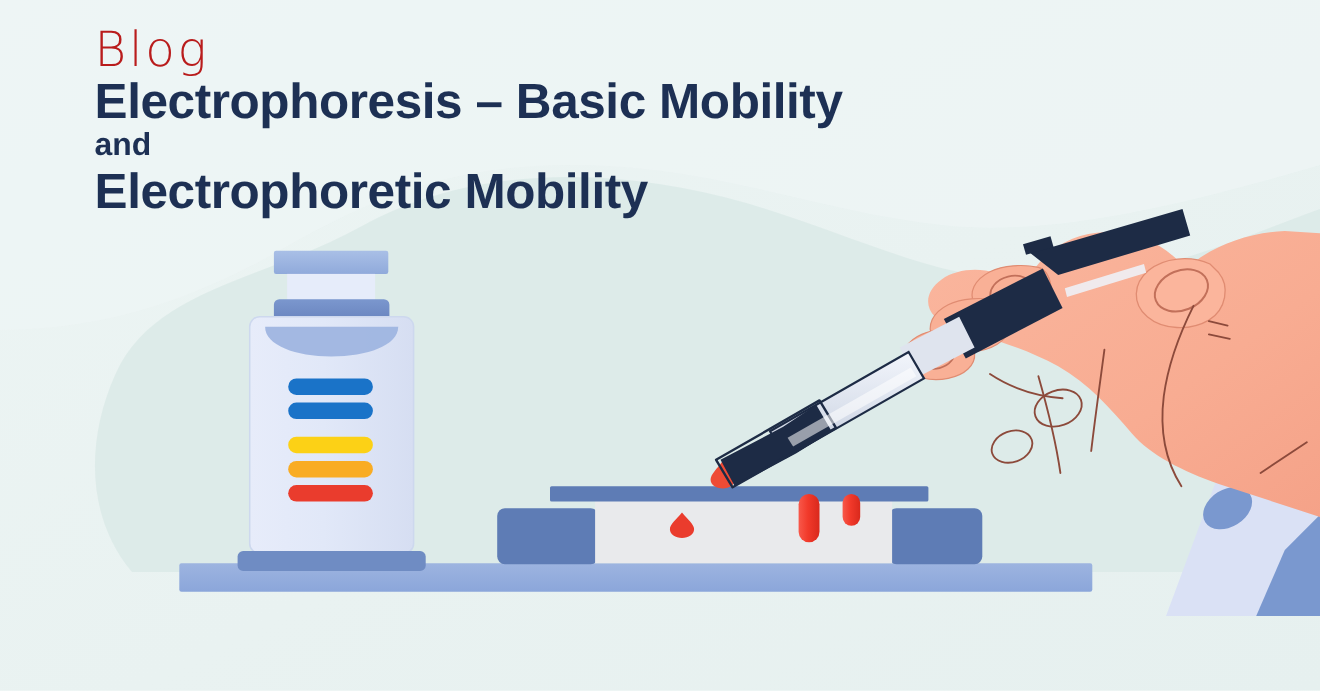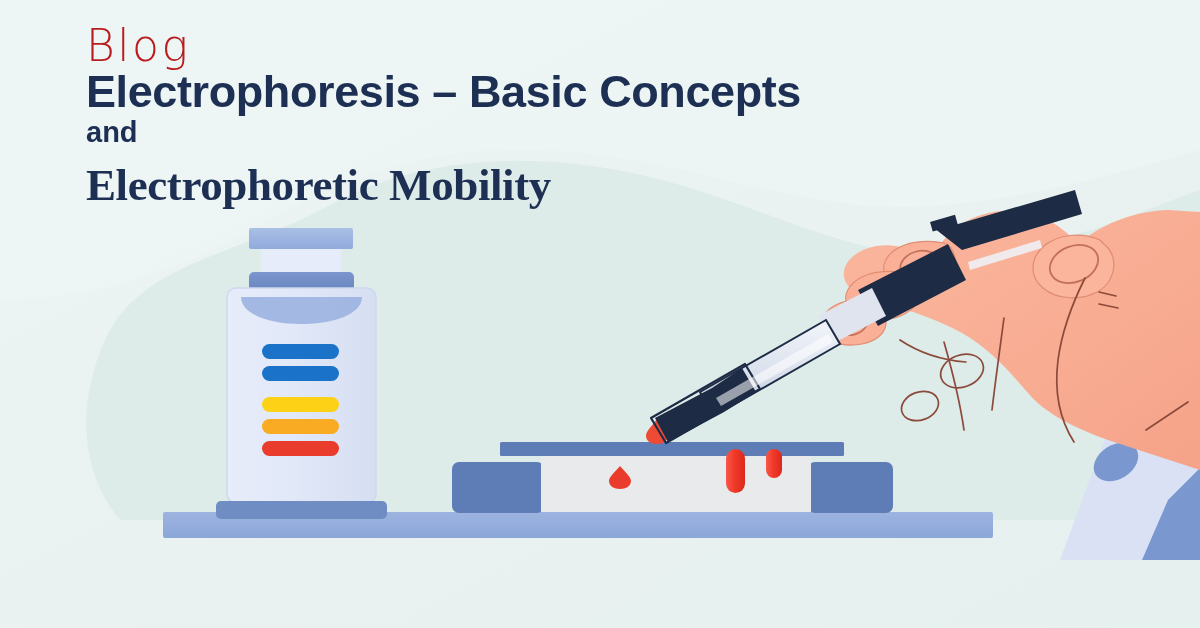--- a/index.html
+++ b/index.html
@@ -52,21 +52,21 @@
     margin: 0;
     white-space: nowrap;
   }
   .title-line.small {
     font-size: 29px;
     line-height: 34px;
     letter-spacing: 0px;
   }
   #title-1 { font-size: 45px; margin-top: 2px; }
   #title-2 { margin-top: 0px; }
-  #title-3 { margin-top: 13px; font-family: Liberation Serif, serif; }
+  #title-3 { margin-top: 1px; }
   #title-4 { margin-top: 3px; }
 
   
   #logo {
     position: absolute;
     left: 86px;
     top: 566px;
     z-index: 6;
     display: flex;
     align-items: baseline;
@@ -272,19 +272,19 @@
       <path d="M 651,418 L 745,364 L 760,389 L 666,443 Z" fill="none" stroke="#1d2b45" stroke-width="2.2" stroke-linejoin="round"></path>
 
       <path d="M 716,398 L 828,334 L 833,342 L 721,406 Z" fill="#ffffff" opacity="0.55"></path>
 
       <path d="M 968,262 L 1040,240 L 1042,248 L 970,270 Z" fill="#eef1f6" opacity="0.9"></path>
     </g>
   </svg>
 
   <div id="text-block">
     <div id="kicker">Blog</div>
-    <div class="title-line" id="title-1">Electrophoresis – Basic Concepts</div>
+    <div class="title-line" id="title-1">Electrophoresis – Basic Mobility</div>
     <div class="title-line small" id="title-2">and</div>
     <div class="title-line" id="title-3">Electrophoretic Mobility</div>
   </div>
 
 
 </div>
 
 </body></html>

